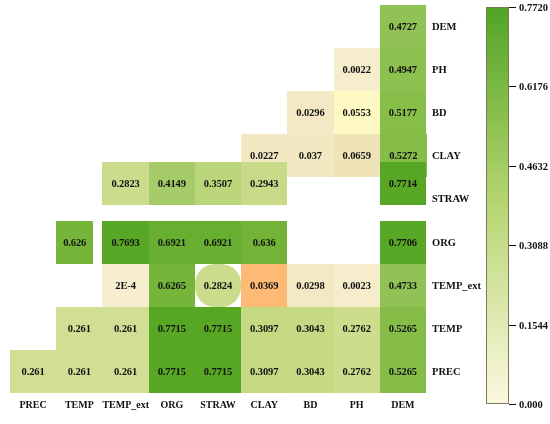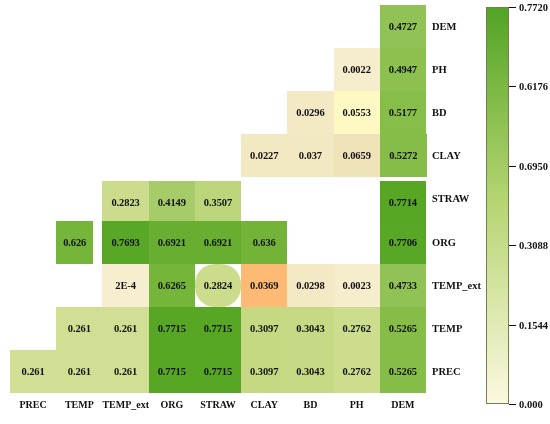--- a/index.html
+++ b/index.html
@@ -109,24 +109,25 @@
         <div class="hm-cell" style="left: 277.333px; width: 46.2222px; background: rgb(243, 233, 196);">0.0296</div>
         <div class="hm-cell" style="left: 323.556px; width: 46.2222px; background: #fef9c3;">0.0553</div>
         <div class="hm-cell" style="left: 369.778px; width: 46.2222px; background: rgb(135, 190, 74);">0.5177</div>
       </div>
       <div class="hm-row" style="top: 129.333px; height: 43.1111px;">
         <div class="hm-cell" style="left: 231.111px; width: 46.2222px; background: rgb(242, 232, 194);">0.0227</div>
         <div class="hm-cell" style="left: 277.333px; width: 46.2222px; background: rgb(242, 232, 194);">0.037</div>
         <div class="hm-cell" style="left: 323.556px; width: 46.2222px; background: rgb(239, 227, 184);">0.0659</div>
         <div class="hm-cell" style="left: 369.778px; width: 47px; background: rgb(133, 189, 72);">0.5272</div>
       </div>
-      <div class="hm-row" style="top: 176px; height: 43.1111px;">
+      <div class="hm-row" style="top: 157px; height: 43.1111px;">
         <div class="hm-cell" style="left: 92.4444px; width: 46.2222px; background: rgb(203, 220, 140);">0.2823</div>
         <div class="hm-cell" style="left: 138.667px; width: 46.2222px; background: rgb(165, 204, 104);">0.4149</div>
         <div class="hm-cell" style="left: 184.889px; width: 46.2222px; background: rgb(187, 214, 122);">0.3507</div>
+        <div class="hm-cell" style="left: 231.111px; width: 46.2222px; background: rgb(200, 218, 136);">0.2943</div>
         <div class="hm-cell" style="left: 369.778px; width: 46.2222px; background: rgb(87, 167, 37);">0.7714</div>
       </div>
       <div class="hm-row" style="top: 215.556px; height: 43.1111px;">
         <div class="hm-cell" style="left: 46.2222px; width: 37px; background: rgb(117, 181, 58);">0.626</div>
         <div class="hm-cell" style="left: 92.4444px; width: 46.2222px; background: rgb(88, 167, 38);">0.7693</div>
         <div class="hm-cell" style="left: 138.667px; width: 46.2222px; background: rgb(104, 174, 49);">0.6921</div>
         <div class="hm-cell" style="left: 184.889px; width: 46.2222px; background: rgb(104, 174, 49);">0.6921</div>
         <div class="hm-cell" style="left: 231.111px; width: 46.2222px; background: rgb(115, 180, 56);">0.636</div>
         <div class="hm-cell" style="left: 369.778px; width: 46.2222px; background: rgb(88, 167, 38);">0.7706</div>
       </div>
@@ -186,21 +187,21 @@
     </div>
 
   <div id="colorbar-wrap">
     <div id="colorbar" style="background: linear-gradient(to top, rgb(252, 248, 224) 0%, rgb(180, 212, 111) 52%, rgb(81, 164, 37) 100%);"></div>
     <div id="colorbar-ticks">
         <div class="cb-tick" style="top: 0px;"></div>
         <div class="cb-tick-label" style="top: 0px;">0.7720</div>
         <div class="cb-tick" style="top: 79.4px;"></div>
         <div class="cb-tick-label" style="top: 79.4px;">0.6176</div>
         <div class="cb-tick" style="top: 158.8px;"></div>
-        <div class="cb-tick-label" style="top: 158.8px;">0.6950</div>
+        <div class="cb-tick-label" style="top: 158.8px;">0.4632</div>
         <div class="cb-tick" style="top: 238.2px;"></div>
         <div class="cb-tick-label" style="top: 238.2px;">0.3088</div>
         <div class="cb-tick" style="top: 317.6px;"></div>
         <div class="cb-tick-label" style="top: 317.6px;">0.1544</div>
         <div class="cb-tick" style="top: 397px;"></div>
         <div class="cb-tick-label" style="top: 397px;">0.000</div>
       </div>
   </div>
 
 </div>

